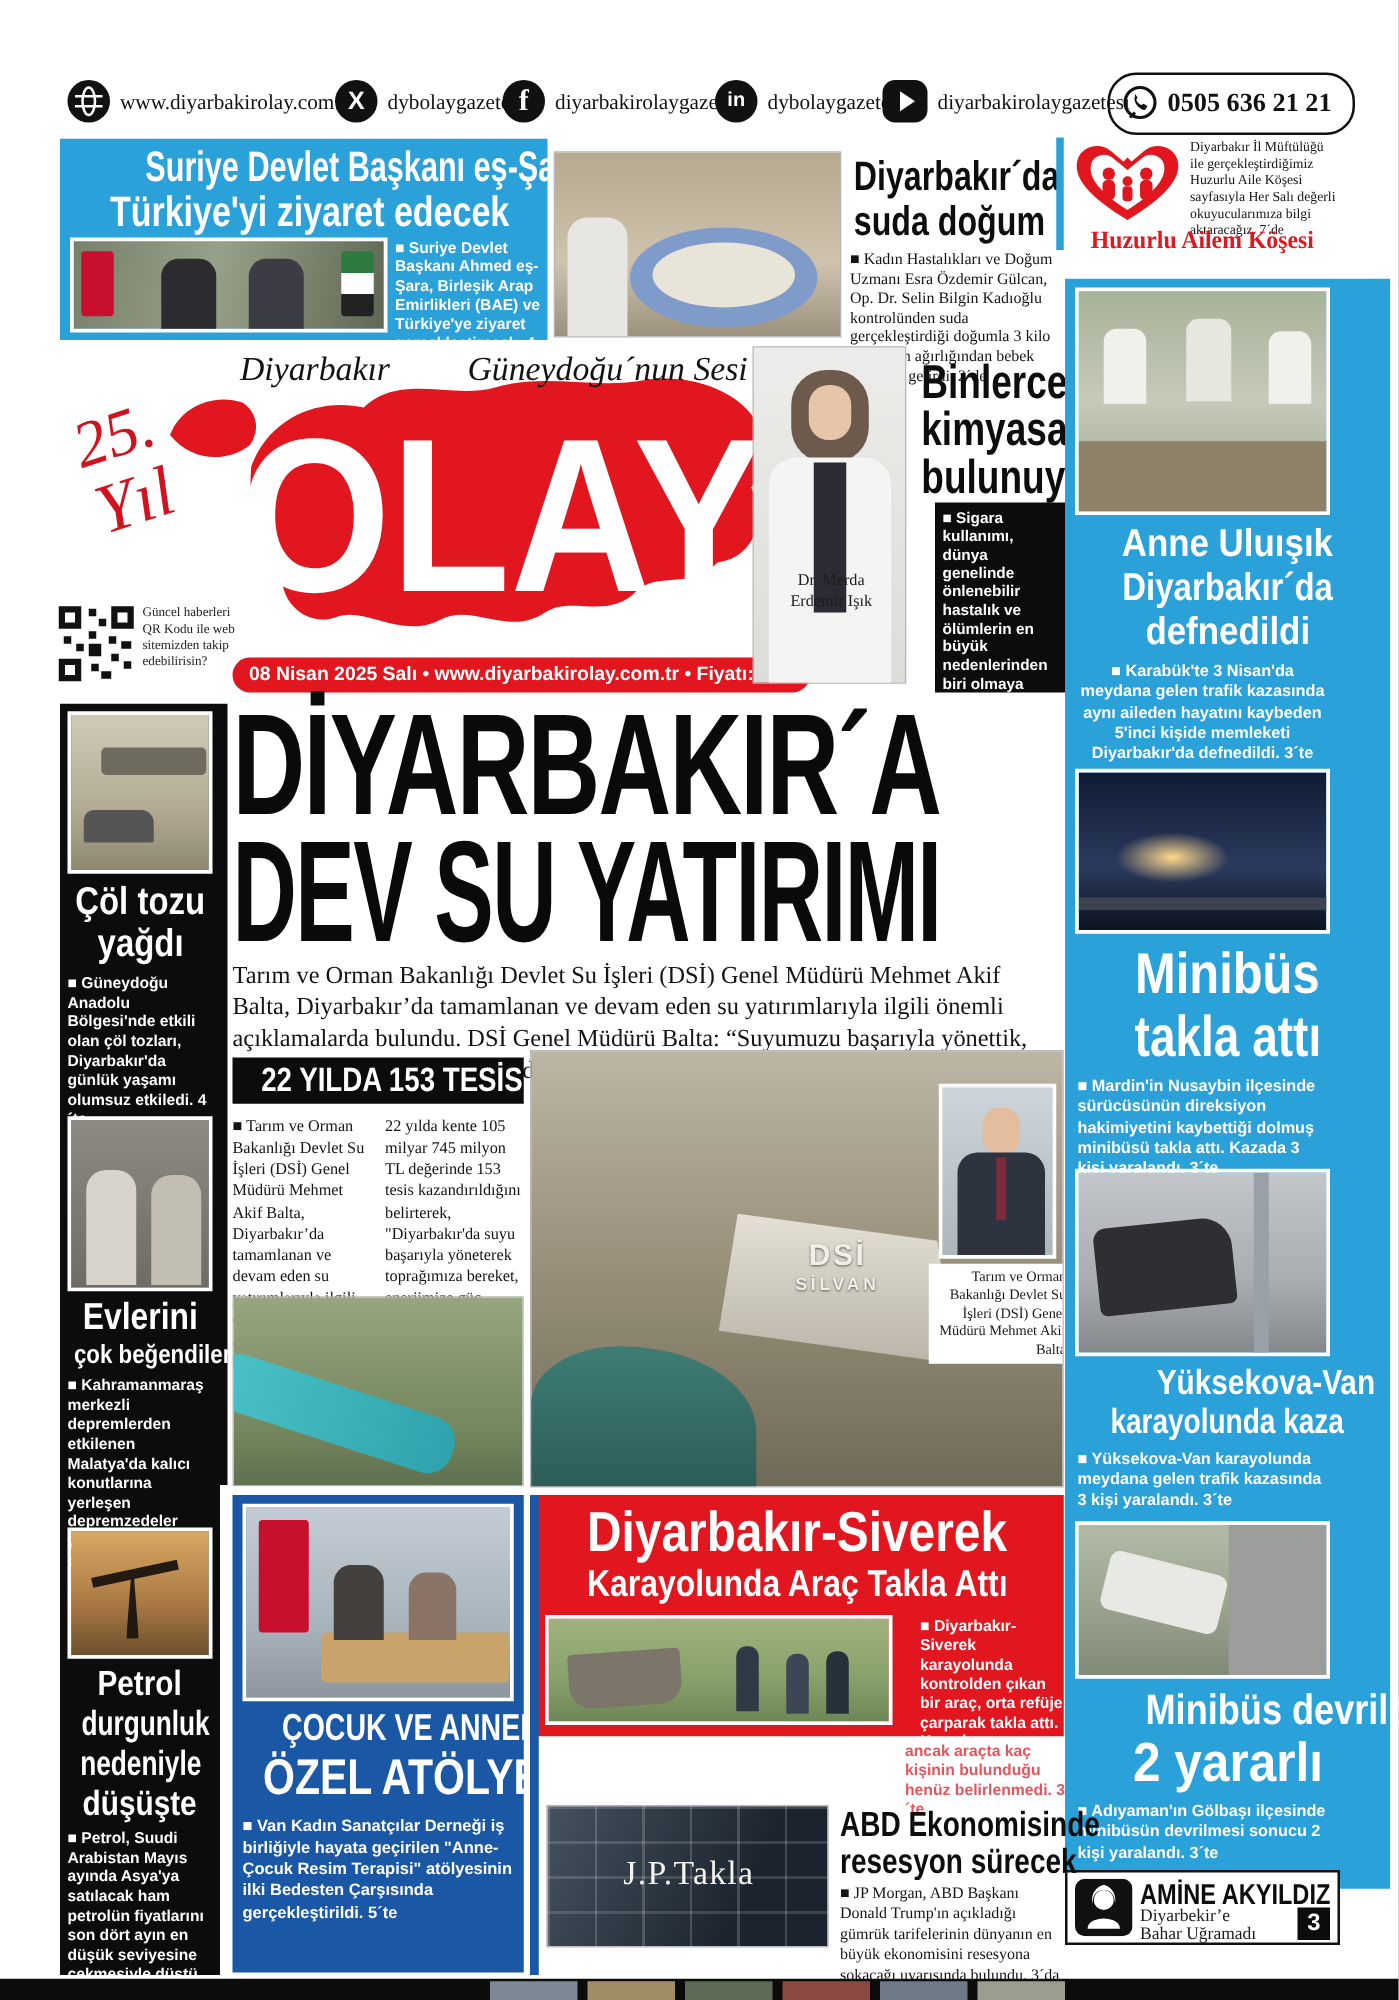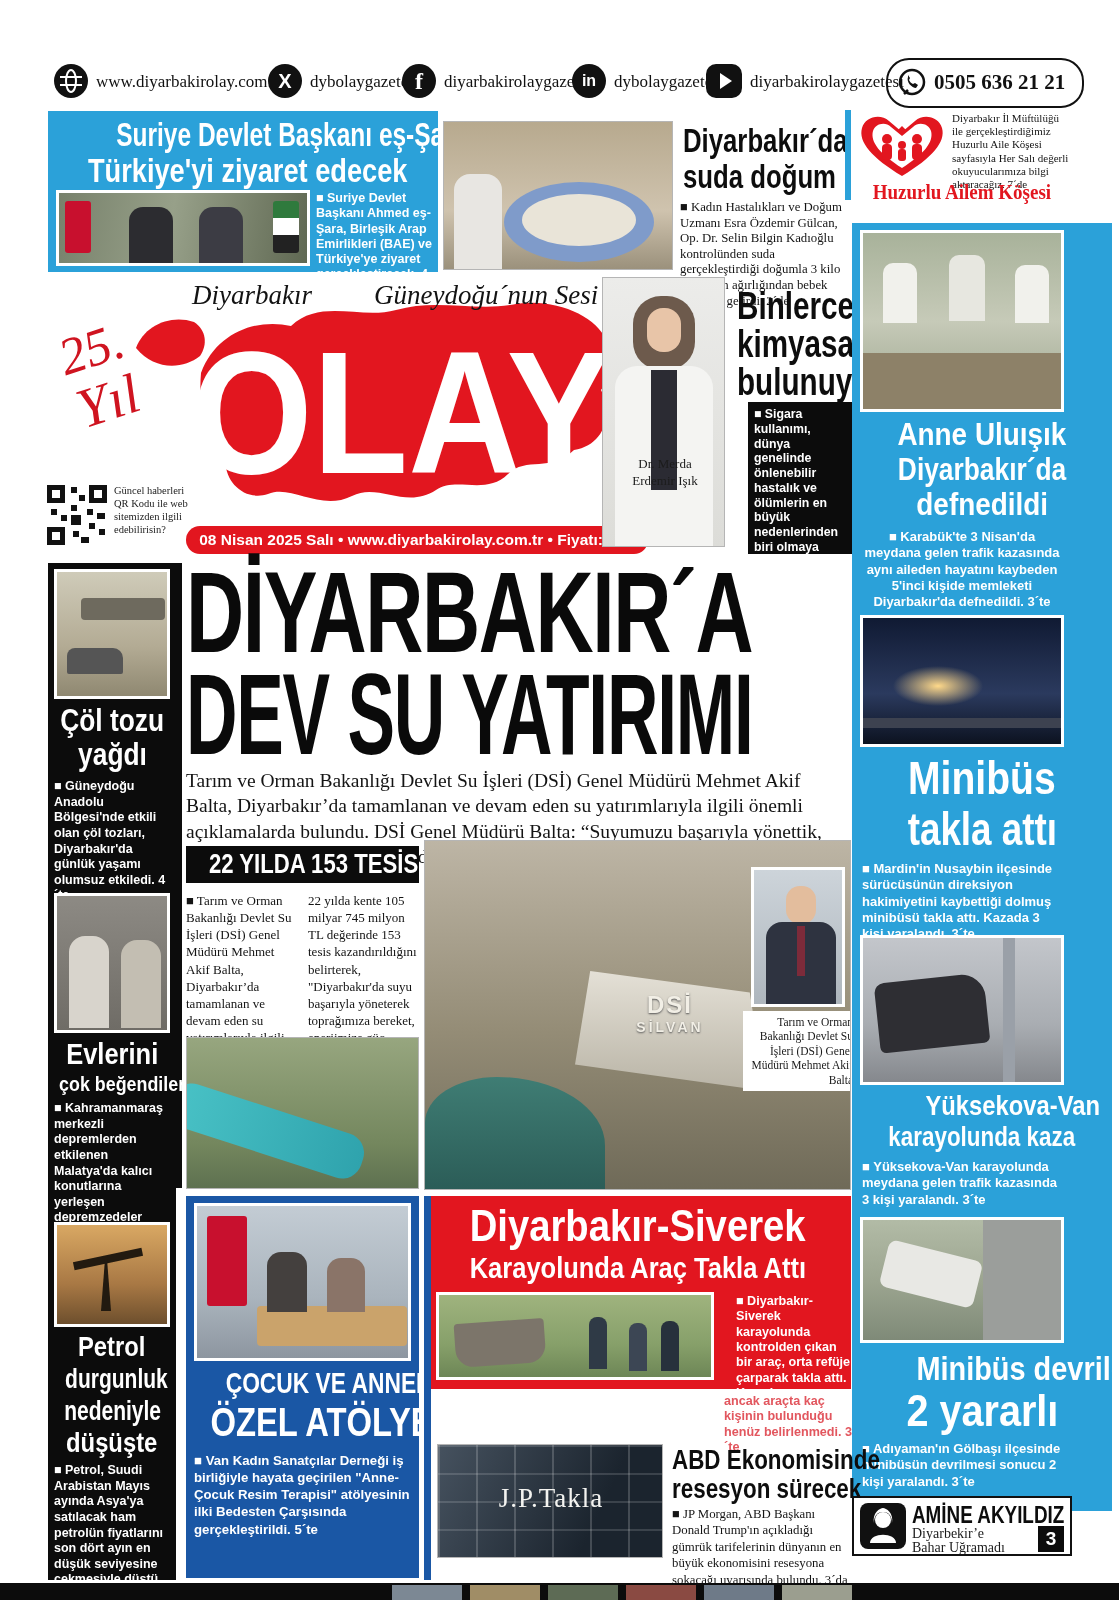--- a/index.html
+++ b/index.html
@@ -132,21 +132,21 @@
           <rect x="52" y="30" width="8" height="6"></rect>
           <rect x="44" y="40" width="6" height="6"></rect>
         <rect x="54" y="46" width="6" height="6"></rect>
           <rect x="28" y="48" width="6" height="6"></rect>
           <rect x="36" y="54" width="8" height="6"></rect>
       </g>
       <rect x="7" y="7" width="8" height="8" fill="#fff"></rect>
         <rect x="49" y="7" width="8" height="8" fill="#fff"></rect>
         <rect x="7" y="49" width="8" height="8" fill="#fff"></rect>
     </svg>
-    <div class="abs serif" style="left:74px;top:208px;width:84px;font-size:10.5px;line-height:1.25;color:#222;">Güncel haberleri QR Kodu ile web sitemizden ilgili edebilirisin?</div>
+    <div class="abs serif" style="left:74px;top:208px;width:84px;font-size:10.5px;line-height:1.25;color:#222;">Güncel haberleri QR Kodu ile web sitemizden takip edebilirisin?</div>
     <div class="abs red" style="left:146px;top:250px;width:462px;height:28px;border-radius:14px;text-align:center;">
       <span class="b" style="color:#fff;font-size:15.5px;line-height:28px;">08 Nisan 2025 Salı • www.diyarbakirolay.com.tr • Fiyatı: 5TL</span>
     </div>
   </div>
 
   <div class="photo gframe" style="left:602px;top:277px;width:123px;height:270px;background:linear-gradient(180deg,#ececea,#dcdcd8);">
     <div class="abs" style="left:30px;top:18px;width:62px;height:74px;background:#6d5a4c;border-radius:28px;"></div>
     <div class="abs" style="left:44px;top:30px;width:34px;height:44px;background:#e8c5a8;border-radius:16px;"></div>
     <div class="abs" style="left:12px;top:88px;width:98px;height:182px;background:#f4f4f2;border-radius:22px 22px 0 0;"></div>
     <div class="abs" style="left:48px;top:92px;width:26px;height:120px;background:#2b2b33;"></div>

